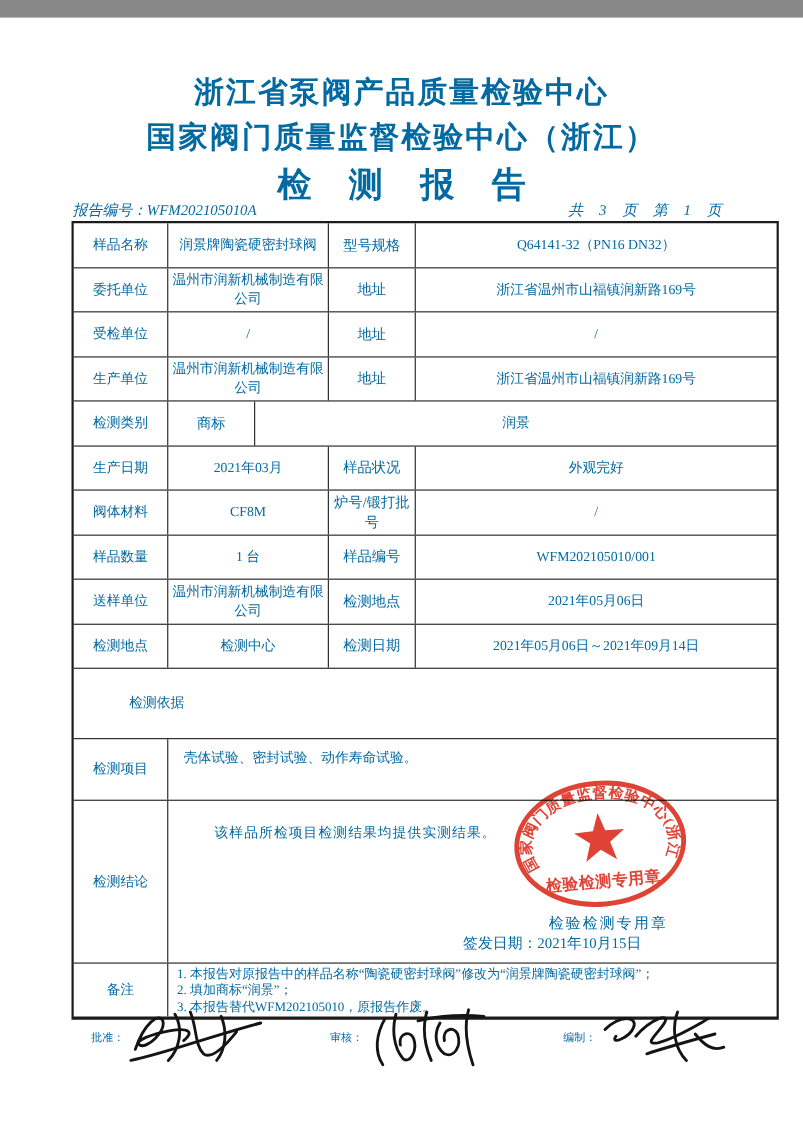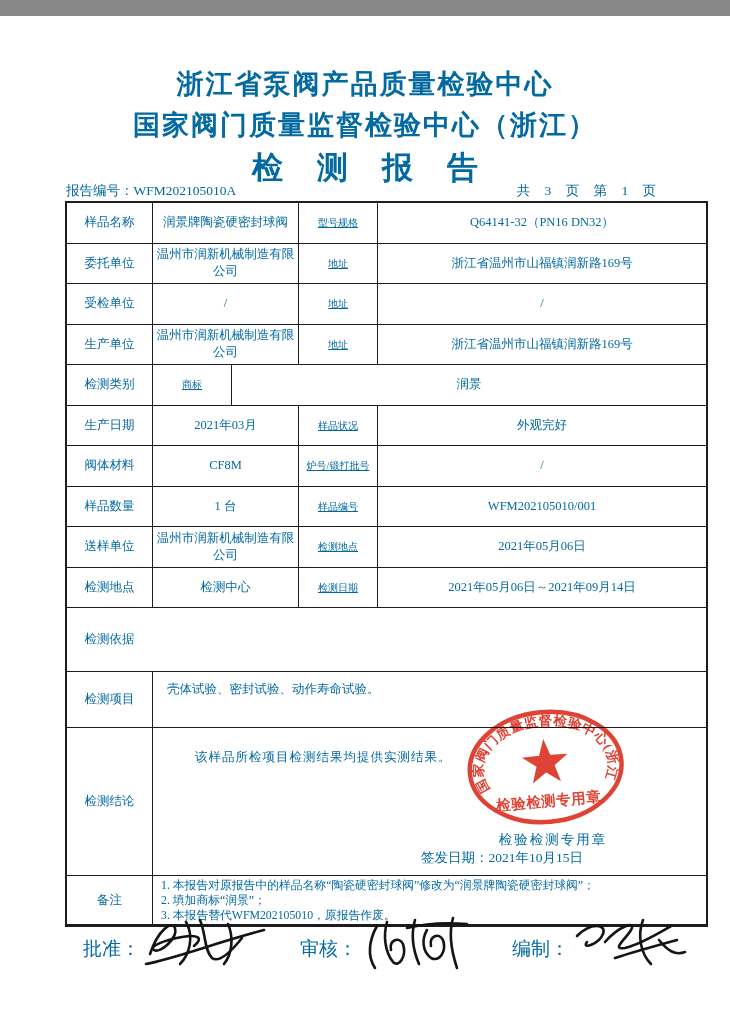--- a/index.html
+++ b/index.html
@@ -17,60 +17,61 @@
   .org-title.l1{top:50px;}
   .org-title.l2{top:91px;}
   .report-title{
     position:absolute;top:131px;left:17px;width:730px;text-align:center;
     font-size:31px;font-weight:600;letter-spacing:34px;
   }
   .meta-row{
     position:absolute;top:166px;left:66px;width:592px;
     display:flex;justify-content:space-between;align-items:flex-start;
     font-size:13.5px;
+    font-style:italic;
   }
   .pagination{word-spacing:7px;letter-spacing:2px;}
   
   .tbl{
     position:absolute;top:185px;left:65px;width:643px;box-sizing:border-box;
     border:2px solid #1c1c1c;border-bottom-width:3px;
   }
   .trow{display:flex;border-top:1.5px solid #1c1c1c;}
   .trow:first-child{border-top:none;}
   .cell{
     box-sizing:border-box;border-left:1.5px solid #1c1c1c;
     display:flex;align-items:center;justify-content:center;
     font-size:12.5px;text-align:center;line-height:1.35;padding:2px 3px;
   }
   .cell:first-child{border-left:none;}
   .c1{width:85px;flex:none;}
   .c2{width:146px;flex:none;}
-  .c3{width:79px;flex:none;font-size:10px;text-decoration:underline;}
+  .c3{width:79px;flex:none;font-size:13px;}
   .c4{flex:1;}
   .r{height:39.5px;}
-  .r-basis{height:63px;}
+  .r-basis{height:63px;padding-left:33px;}
   .r-items{height:55px;}
   .r-concl{height:147px;}
   .r-remarks{height:48px;}
   .wide{flex:1;padding:4px 14px;}
   .items-cell{align-items:flex-start;justify-content:flex-start;text-align:left;padding:9px 14px;}
   .concl-cell{position:relative;align-items:flex-start;justify-content:flex-start;}
   .concl-text{position:absolute;left:42px;top:21px;font-size:12.5px;letter-spacing:1px;}
   .seal-caption{position:absolute;left:300px;top:103px;width:200px;text-align:center;font-size:13.5px;letter-spacing:2px;}
   .issue-date{position:absolute;left:268px;top:121px;font-size:13.5px;text-align:right;}
   .remarks-cell{flex-direction:column;align-items:flex-start;justify-content:center;text-align:left;padding:2px 8px;}
   .remark-line{font-size:11.8px;line-height:15px;white-space:nowrap;}
   
   .stamp{
     position:absolute;left:456px;top:689px;width:180px;height:132px;
     transform:rotate(-5deg);mix-blend-mode:multiply;opacity:0.93;
   }
   
   .sig-group{position:absolute;display:flex;align-items:flex-start;height:60px;}
-  .sig-label{font-size:19px;padding-top:22px;white-space:nowrap;}
+  .sig-label{font-size:10px;padding-top:22px;white-space:nowrap;}
   .sig-svg{margin-left:2px;}
   .g1{left:83px;top:898px;}
   .g2{left:300px;top:898px;}
   .g3{left:512px;top:898px;}
 </style>
 </head>
 <body>
 
 <div class="page">
 

